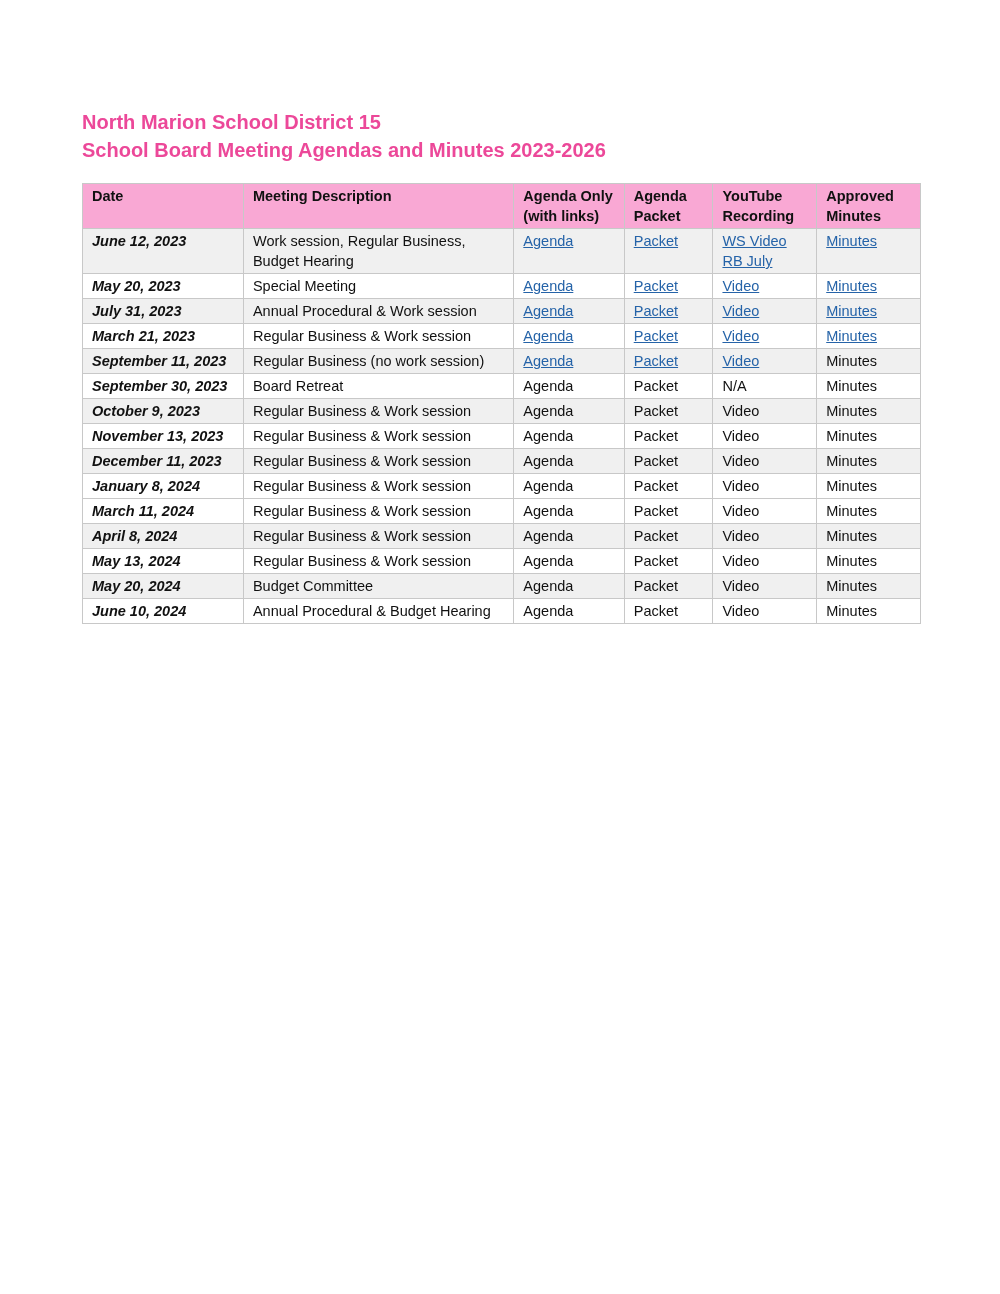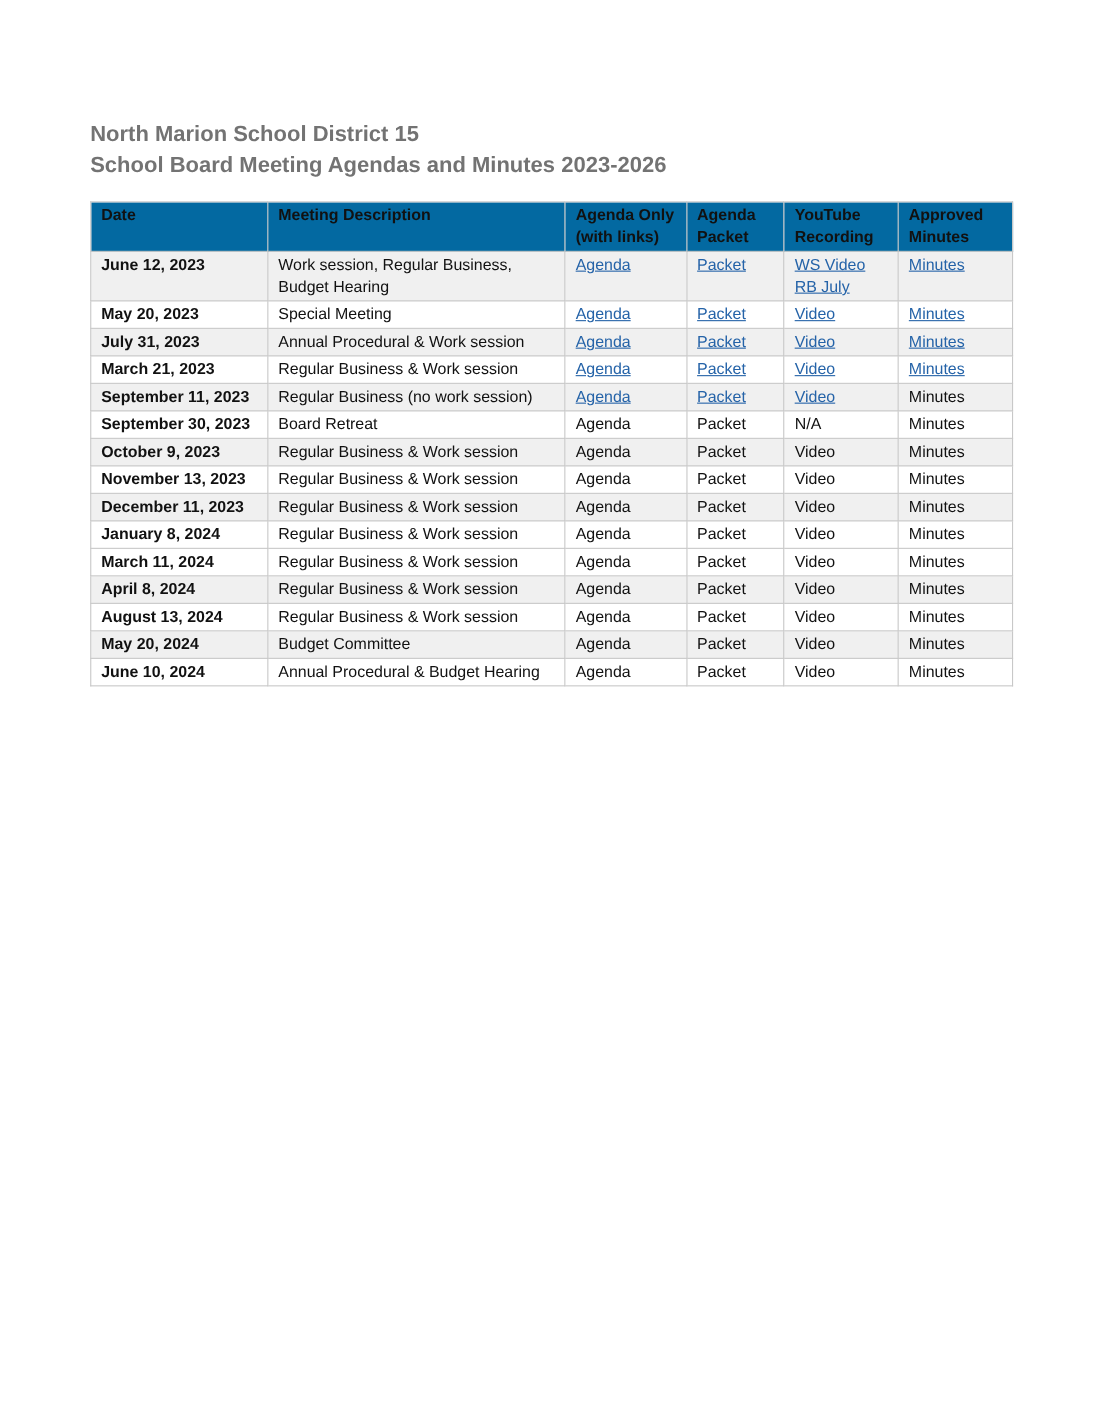--- a/index.html
+++ b/index.html
@@ -1,23 +1,23 @@
 <!DOCTYPE html>
 <html><head>
 <meta charset="utf-8">
 <style>
   html, body { margin: 0; padding: 0; background: #ffffff; }
   body { width: 1000px; height: 1294px; position: relative; font-family: "Liberation Sans", sans-serif; color: #111; }
   .titles { position: absolute; left: 82px; top: 108px; }
-  .titles div { font-weight: bold; font-size: 20px; line-height: 28px; color: #737373; }
+  .titles div { font-weight: bold; font-size: 20px; line-height: 28px; color: #ec4899; }
   table { position: absolute; left: 82px; top: 183px; width: 839px; border-collapse: collapse; font-size: 14.5px; }
   td, th { border: 1.5px solid #c8c8c8; padding: 2px 8px 2px 9px; vertical-align: top; text-align: left; line-height: 20px; }
-  th { font-weight: bold; background: #0369a1; }
+  th { font-weight: bold; background: #f9a8d4; }
   tr.shaded td { background: #f0f0f0; }
-  td.date { font-weight: bold; }
+  td.date { font-weight: bold; font-style: italic; }
   a.link { color: #2563a8; text-decoration: underline; cursor: pointer; }
   .c1 { width: 144px; } .c2 { width: 255px; } .c3 { width: 93px; } .c4 { width: 71px; } .c5 { width: 86px; } .c6 { width: 86px; }
 </style>
 </head>
 <body>
 
 <div class="titles">
   <div>North Marion School District 15</div>
   <div>School Board Meeting Agendas and Minutes 2023-2026</div>
 </div>
@@ -124,21 +124,21 @@
       </tr>
       <tr class="shaded">
         <td class="date"><span>April 8, 2024</span></td>
         <td class=""><span>Regular Business &amp; Work session</span></td>
         <td class=""><span>Agenda</span></td>
         <td class=""><span>Packet</span></td>
         <td class=""><span>Video</span></td>
         <td class=""><span>Minutes</span></td>
       </tr>
       <tr>
-        <td class="date"><span>August 13, 2024</span></td>
+        <td class="date"><span>May 13, 2024</span></td>
         <td class=""><span>Regular Business &amp; Work session</span></td>
         <td class=""><span>Agenda</span></td>
         <td class=""><span>Packet</span></td>
         <td class=""><span>Video</span></td>
         <td class=""><span>Minutes</span></td>
       </tr>
       <tr class="shaded">
         <td class="date"><span>May 20, 2024</span></td>
         <td class=""><span>Budget Committee</span></td>
         <td class=""><span>Agenda</span></td>

